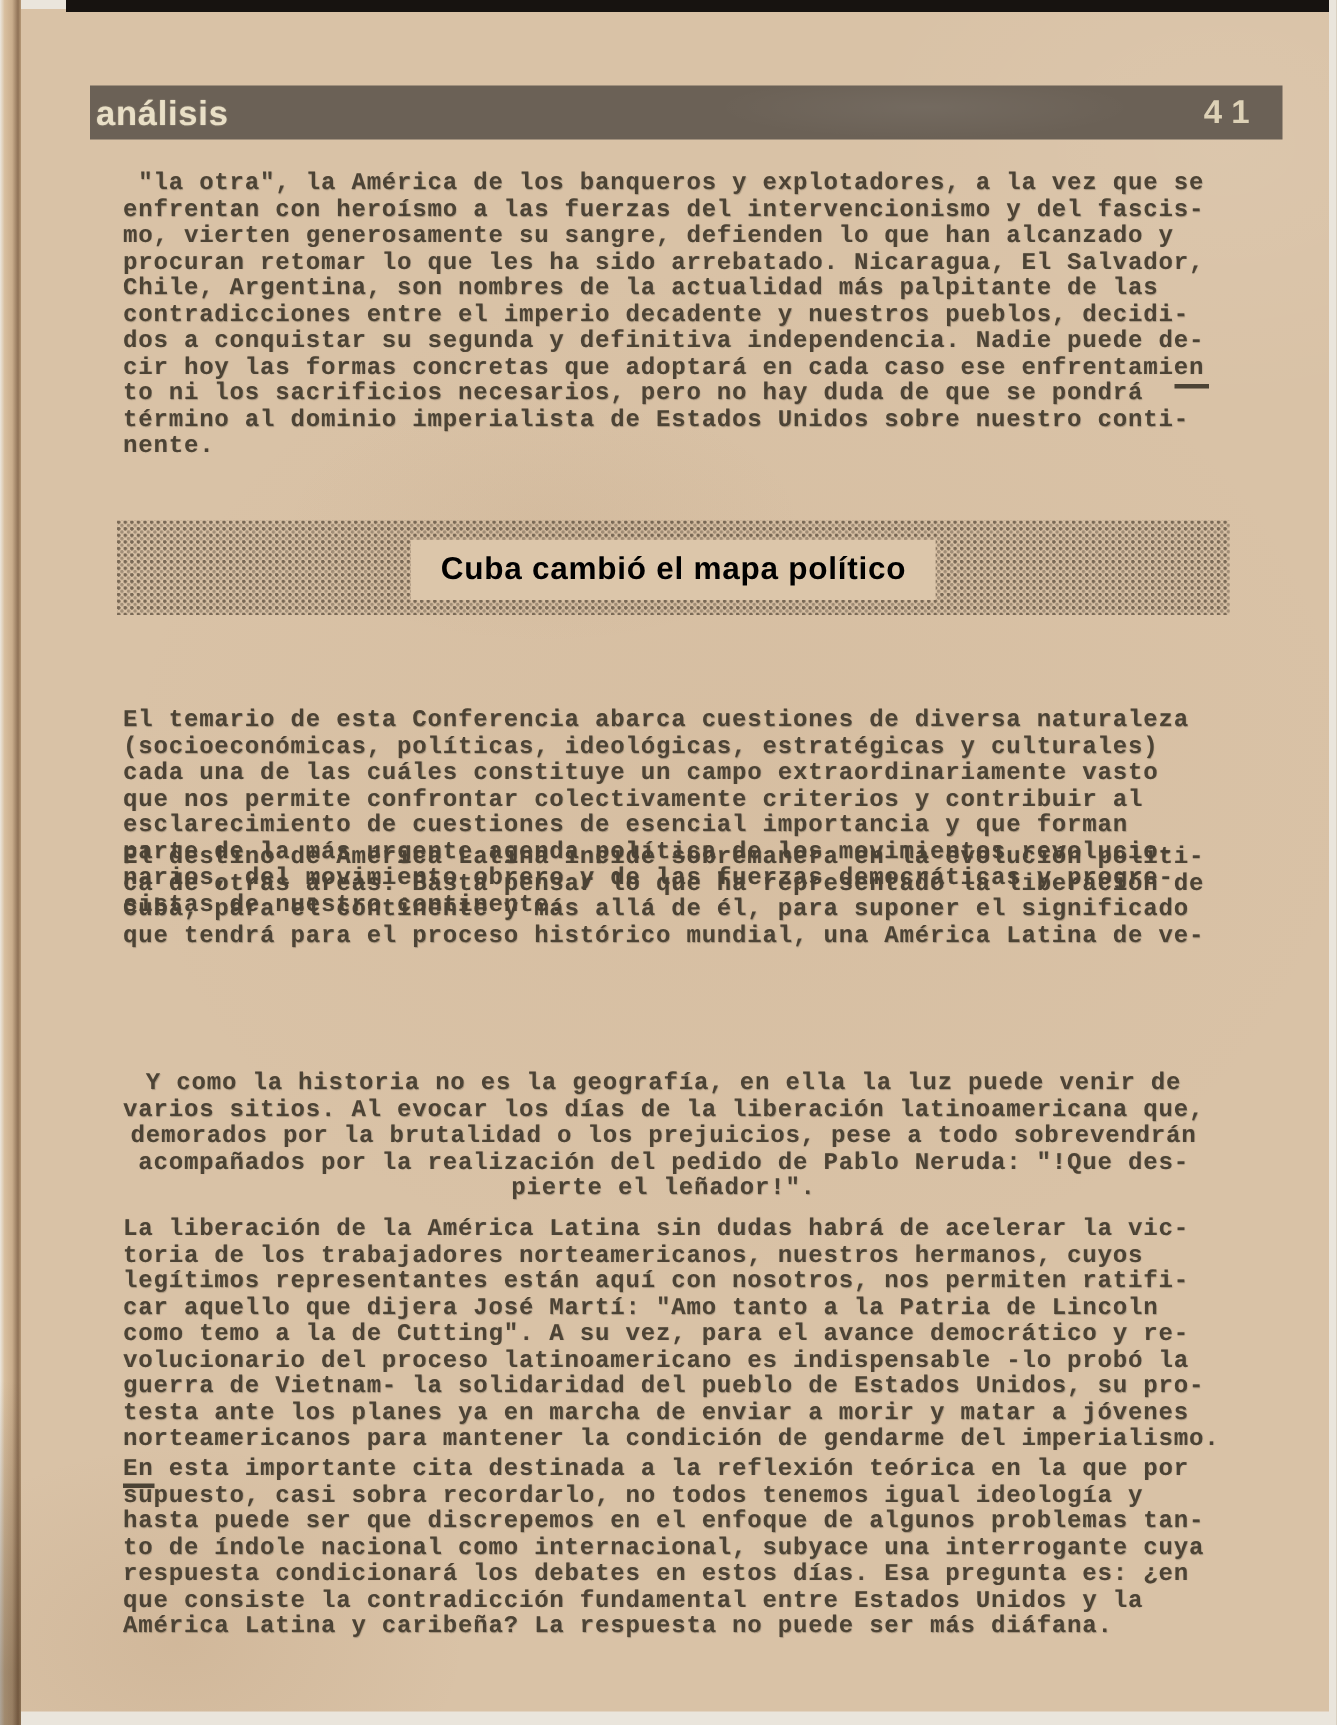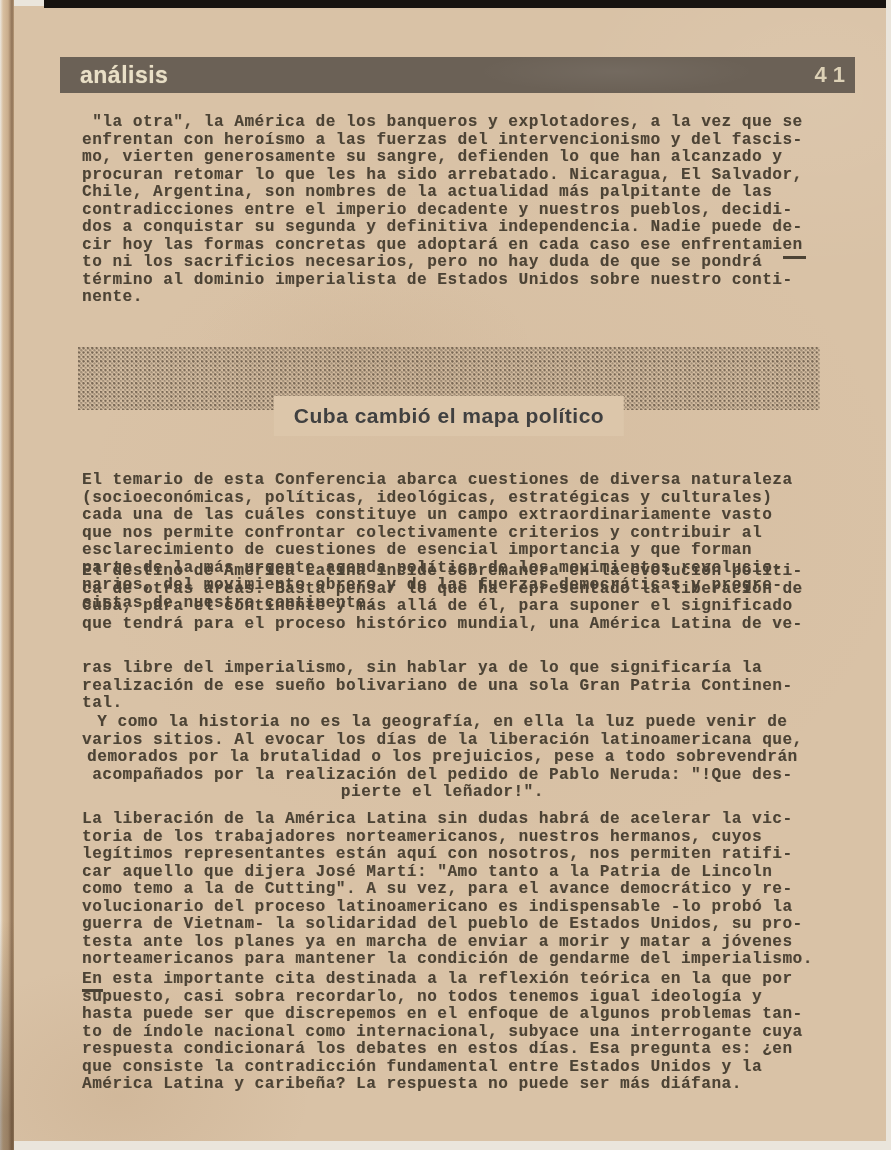--- a/index.html
+++ b/index.html
@@ -36,45 +36,44 @@
   }
 
   .header-bar {
     position:absolute; left:60px; top:57px; width:795px; height:36px;
     background:
       radial-gradient(ellipse 200px 30px at 70% 40%, rgba(255,255,255,0.06), transparent 70%),
       #6b6156;
     display:flex; align-items:center; justify-content:space-between;
   }
   .header-title {
-    padding-left:20px; font-size:23px; font-weight:bold; color:#e9dfc6;
+    padding-left:4px; font-size:23px; font-weight:bold; color:#e9dfc6;
     letter-spacing:0.5px; text-shadow:0 0 1px rgba(233,223,198,0.6);text-align:center;
   }
   .page-num {
-    padding-right:4px; font-size:22px; font-weight:bold; color:#ddd1b6;
+    padding-right:16px; font-size:22px; font-weight:bold; color:#ddd1b6;
     letter-spacing:6px;
     margin-left:36px;
   }
 
   
   .banner {
     position:absolute; left:78px; top:347px; width:742px; height:63px;
     background-image:
       radial-gradient(circle at 1.1px 1.1px, rgba(115,99,81,0.95) 1.05px, transparent 1.4px),
       radial-gradient(circle at 1.1px 1.1px, rgba(115,99,81,0.55) 1.0px, transparent 1.35px);
     background-size:4.4px 4.4px, 4.4px 4.4px;
     background-position:0 0, 2.2px 2.2px;
   }
   .banner-label {
     position:absolute; left:50%; top:13px; transform:translateX(-50%);
     height:40px; line-height:40px; padding:0 20px;
     background:#dcc6aa;
-    font-size:21px; font-weight:bold; color:#404040; letter-spacing:0.5px;
+    font-size:21px; font-weight:bold; color:#000000; letter-spacing:0.5px;
     white-space:nowrap;
-    margin-top:36px;
   }
 
   
   pre.tb {
     position:absolute; left:82px; margin:0;
     font-family:"Liberation Mono","DejaVu Sans Mono",monospace;
     font-size:16px; line-height:17.5px; letter-spacing:0.55px;
     font-weight:bold; color:#4c4335; white-space:pre;
     text-shadow:0.4px 0.4px 0.6px rgba(76,67,53,0.35);
   }
@@ -126,23 +125,20 @@
 cada una de las cuáles constituye un campo extraordinariamente vasto
 que nos permite confrontar colectivamente criterios y contribuir al
 esclarecimiento de cuestiones de esencial importancia y que forman
 parte de la más urgente agenda política de los movimientos revolucio-
 narios, del movimiento obrero y de las fuerzas democráticas y progre-
 sistas de nuestro continente.</pre>
   <pre class="tb" id="block-2">El destino de América Latina incide sobremanera en la evolución políti-
 ca de otras áreas. Basta pensar lo que ha representado la liberación de
 Cuba, para el continente y más allá de él, para suponer el significado
 que tendrá para el proceso histórico mundial, una América Latina de ve-</pre>
-  <pre class="tb" id="block-3">ras libre del imperialismo, sin hablar ya de lo que significaría la
-realización de ese sueño bolivariano de una sola Gran Patria Continen-
-tal.</pre>
   <pre class="tb" id="block-4">Y como la historia no es la geografía, en ella la luz puede venir de
 varios sitios. Al evocar los días de la liberación latinoamericana que,
 demorados por la brutalidad o los prejuicios, pese a todo sobrevendrán
 acompañados por la realización del pedido de Pablo Neruda: "!Que des-
 pierte el leñador!".</pre>
   <pre class="tb" id="block-5">La liberación de la América Latina sin dudas habrá de acelerar la vic-
 toria de los trabajadores norteamericanos, nuestros hermanos, cuyos
 legítimos representantes están aquí con nosotros, nos permiten ratifi-
 car aquello que dijera José Martí: "Amo tanto a la Patria de Lincoln
 como temo a la de Cutting". A su vez, para el avance democrático y re-

